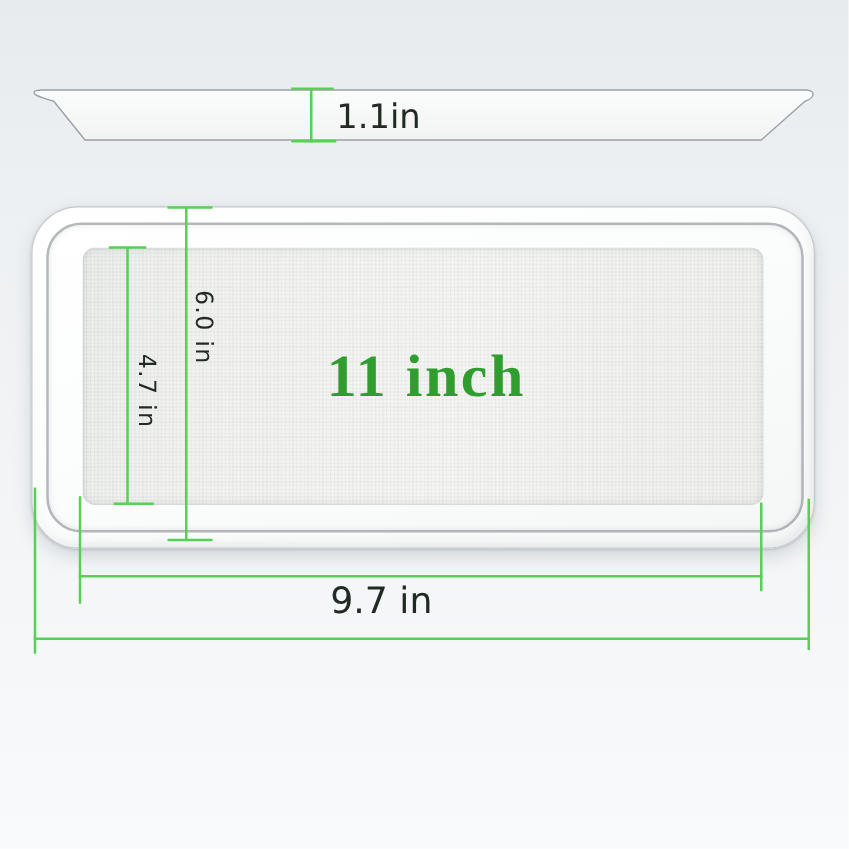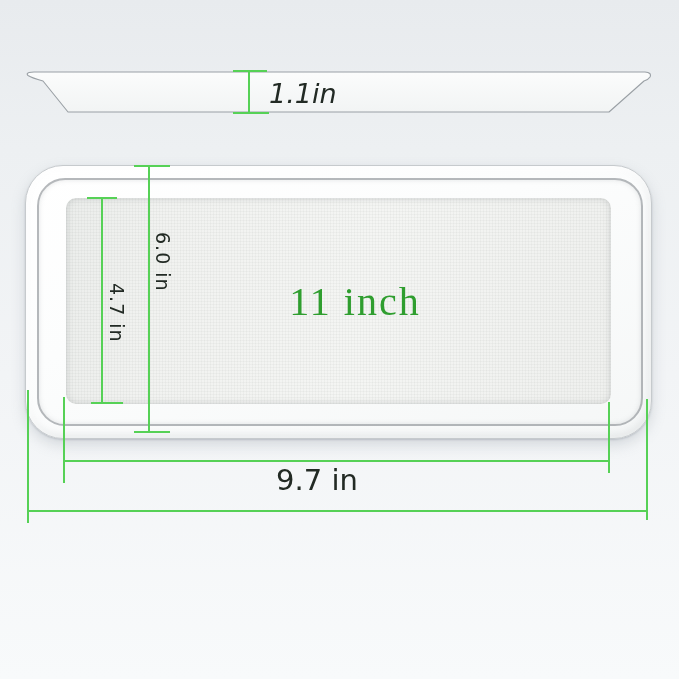--- a/index.html
+++ b/index.html
@@ -37,24 +37,24 @@
   .tray-inner{
     position:absolute;left:40px;top:32px;width:545px;height:206px;
     border-radius:10px;
     background:
       repeating-linear-gradient(0deg, rgba(110,116,110,.05) 0 1px, rgba(0,0,0,0) 1px 3px),
       repeating-linear-gradient(90deg, rgba(110,116,110,.05) 0 1px, rgba(0,0,0,0) 1px 3px),
       linear-gradient(100deg,#ebedeb 0%,#f1f2f0 18%,#f4f5f3 55%,#eff0ee 100%);
     box-shadow:inset 0 0 6px rgba(120,126,130,.35);
   }
   .center-label{
-    position:absolute;left:329px;top:135px;
+    position:absolute;left:315px;top:135px;
     transform:translate(-50%,-50%);
     font-family:"Liberation Serif","DejaVu Serif",serif;
-    font-weight:normal;font-size:40px;letter-spacing:2px;
+    font-weight:bold;font-size:48px;letter-spacing:2px;
     color:var(--center-text);
     white-space:nowrap;
   }
   
   .dline{position:absolute;background:var(--dimension-line);}
   .dtext{
     position:absolute;color:var(--dimension-text);
     font-size:29px;white-space:nowrap;line-height:1;
   }
   .dtext.vertical{writing-mode:vertical-rl;font-size:19px;letter-spacing:1px;}
@@ -71,40 +71,40 @@
         <stop offset="0" stop-color="#fbfcfc"></stop>
         <stop offset="1" stop-color="#f2f4f4"></stop>
       </linearGradient>
     </defs>
     <path d="M 14 12 H 625 Q 632 12.5 630 17 Q 628.5 19.5 624 21 L 589 52 H 48 L 23 21 Q 12 18 8 15.5 Q 6 13.5 9 12.5 Q 11 12 14 12 Z" fill="url(#sideFill)" stroke="#9aa0a5" stroke-width="1.1" stroke-linejoin="round"></path>
   </svg>
 
   <div class="dline" style="left:248px;top:71px;width:2px;height:43px;"></div>
   <div class="dline" style="left:233px;top:70px;width:34px;height:2px;"></div>
   <div class="dline" style="left:233px;top:112px;width:36px;height:2px;"></div>
-  <div class="dtext" style="left:269px;top:80px;font-size:27px;font-style:italic;">1.1in</div>
+  <div class="dtext" style="left:269px;top:80px;font-size:27px;">1.1in</div>
 
   <div class="tray-outer">
     <div class="tray-rim"></div>
     <div class="tray-inner"></div>
     <div class="center-label">11 inch</div>
   </div>
 
   <div class="dline" style="left:148px;top:166px;width:2px;height:266px;"></div>
   <div class="dline" style="left:134px;top:165px;width:36px;height:2px;"></div>
   <div class="dline" style="left:134px;top:431px;width:36px;height:2px;"></div>
   <div class="dtext vertical" style="left:153px;top:232px;">6.0 in</div>
 
   <div class="dline" style="left:101px;top:198px;width:2px;height:205px;"></div>
   <div class="dline" style="left:87px;top:197px;width:30px;height:2px;"></div>
   <div class="dline" style="left:91px;top:402px;width:32px;height:2px;"></div>
   <div class="dtext vertical" style="left:107px;top:283px;">4.7 in</div>
 
   <div class="dline" style="left:63px;top:397px;width:2px;height:86px;"></div>
   <div class="dline" style="left:608px;top:402px;width:2px;height:71px;"></div>
   <div class="dline" style="left:63px;top:460px;width:547px;height:2px;"></div>
-  <div class="dtext center" style="left:317px;top:466px;">9.7 in</div>
+  <div class="dtext center" style="left:305px;top:466px;">9.7 in</div>
 
   <div class="dline" style="left:27px;top:390px;width:2px;height:133px;"></div>
   <div class="dline" style="left:646px;top:399px;width:2px;height:121px;"></div>
   <div class="dline" style="left:27px;top:510px;width:621px;height:2px;"></div>
 
 </div>
 
 </body></html>

